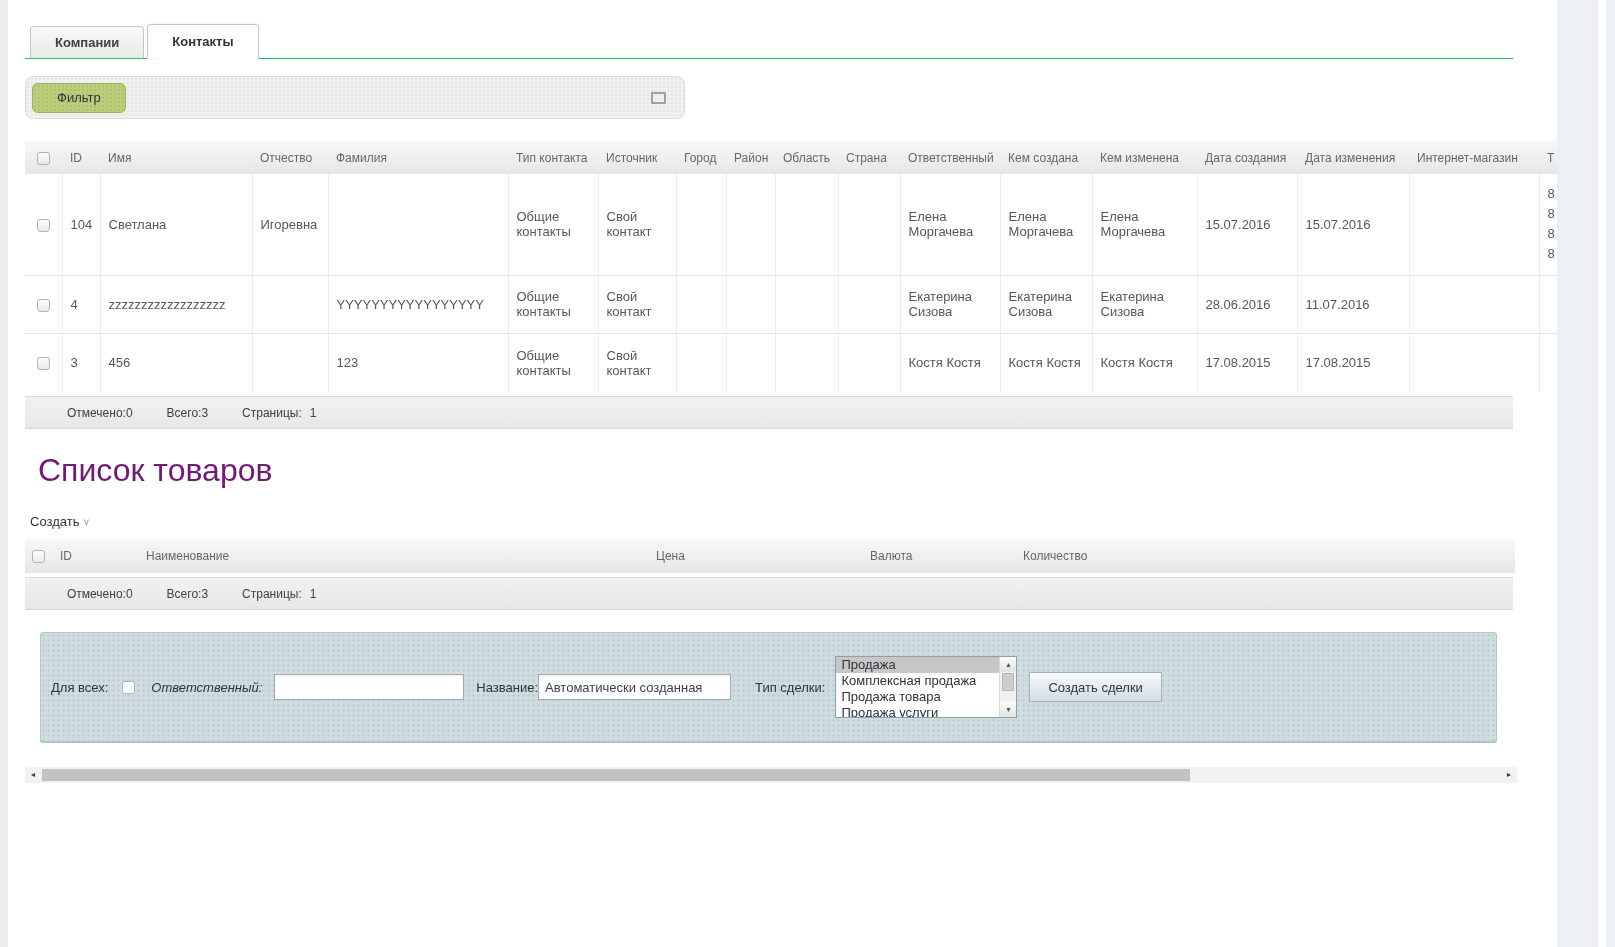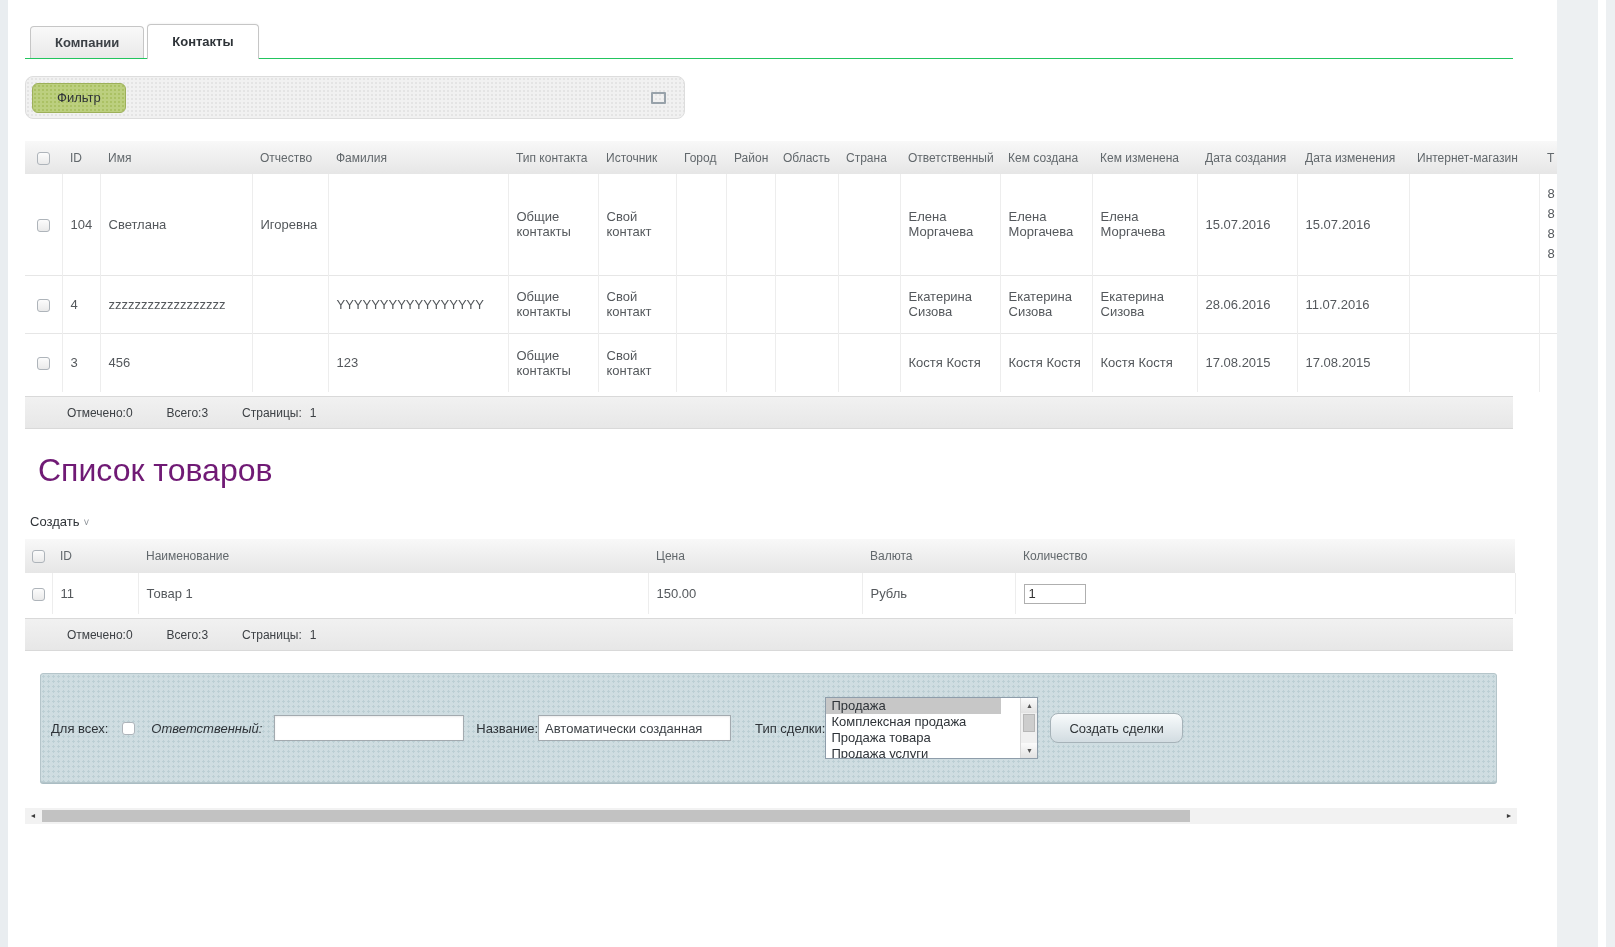--- a/index.html
+++ b/index.html
@@ -78,34 +78,34 @@
     box-shadow:0 1px 0 #aabdc3; }
   .deal-panel label { font-size:13px; color:#2e3338; white-space:nowrap; }
   .txt-input { height:26px; border:1px solid #a3aaaf; background:#fff; font-size:13px; padding:0 6px; color:#3d4247;
     box-shadow:inset 0 1px 2px rgba(0,0,0,0.08); }
   .resp-input { width:190px; margin-left:12px; }
   .name-input { width:193px; margin-left:0; }
   .deal-cb { margin-left:14px; background:#fff; }
   .lbl-resp { margin-left:16px;font-style:italic; }
   .lbl-name { margin-left:12px; }
   .lbl-type { margin-left:24px; }
-  .listbox { width:213px; height:62px; background:#fff; border:1px solid #8e9daa;
+  .listbox { width:182px; height:62px; margin-left:10px; background:#fff; border:1px solid #8e9daa;
     position:relative; overflow:hidden; font-size:13px; }
   .opt { height:16px; line-height:16px; padding-left:5px; white-space:nowrap; width:175px; color:#2e3338;
     cursor:pointer; }
   .opt.selected { background:#c7c7c7; }
   .lb-scroll { position:absolute; right:0; top:0; width:17px; height:100%; background:#f0f0f0;
     border-left:1px solid #d8d8d8; }
   .lb-btn { height:15px; text-align:center; font-size:7px; line-height:15px; color:#555;
     background:linear-gradient(#fbfbfb,#e2e2e2); cursor:pointer; }
   .lb-btn.down { position:absolute; bottom:0; left:0; right:0; }
   .lb-thumb { position:absolute; top:16px; left:2px; width:12px; height:18px; background:#cdcdcd;
     border:1px solid #b7b7b7; cursor:pointer; }
   .create-btn { margin-left:12px; height:30px; padding:0 18px; font-size:13px; color:#2f3437;
-    background:linear-gradient(#f8fbfc,#d2dce1); border:1px solid #a6b2b8; border-radius:8px; cursor:pointer;
+    background:linear-gradient(#f8fbfc,#d2dce1); border:1px solid #a6b2b8; border-radius:0; cursor:pointer;
     font-family:"Liberation Sans", sans-serif; }
 
   
   .hscroll { margin-top:25px; width:1492px; height:16px; position:relative; background:#f2f2f2; }
   .hs-thumb { position:absolute; left:17px; top:2px; width:1148px; height:12px; background:#c2c2c2; cursor:pointer; }
   .hs-btn { position:absolute; top:0; width:16px; height:16px; text-align:center; line-height:16px;
     font-size:7px; color:#3c3c3c; cursor:pointer; }
   .hs-left { left:0; }
   .hs-right { right:0; }
 </style>
@@ -269,28 +269,20 @@
       <tr>
         <th class="cbcell"><span class="cb"></span></th>
         <th>ID</th>
         <th>Наименование</th>
         <th>Цена</th>
         <th>Валюта</th>
         <th>Количество</th>
       </tr>
     </thead>
     <tbody>
-      <tr class="pr3">
-        <td class="cbcell"><span class="cb"></span></td>
-        <td>11</td>
-        <td>Товар 1</td>
-        <td>150.00</td>
-        <td>Рубль</td>
-        <td><input class="qty-input" type="text" value="1" style=""></td>
-      </tr>
     </tbody>
   </table>
 
   <div class="tfoot-bar">
     <span>Отмечено:0</span>
     <span>Всего:3</span>
     <span class="pages">
       <span>Страницы:</span>
       <span class="pagenum">1</span>
     </span>

